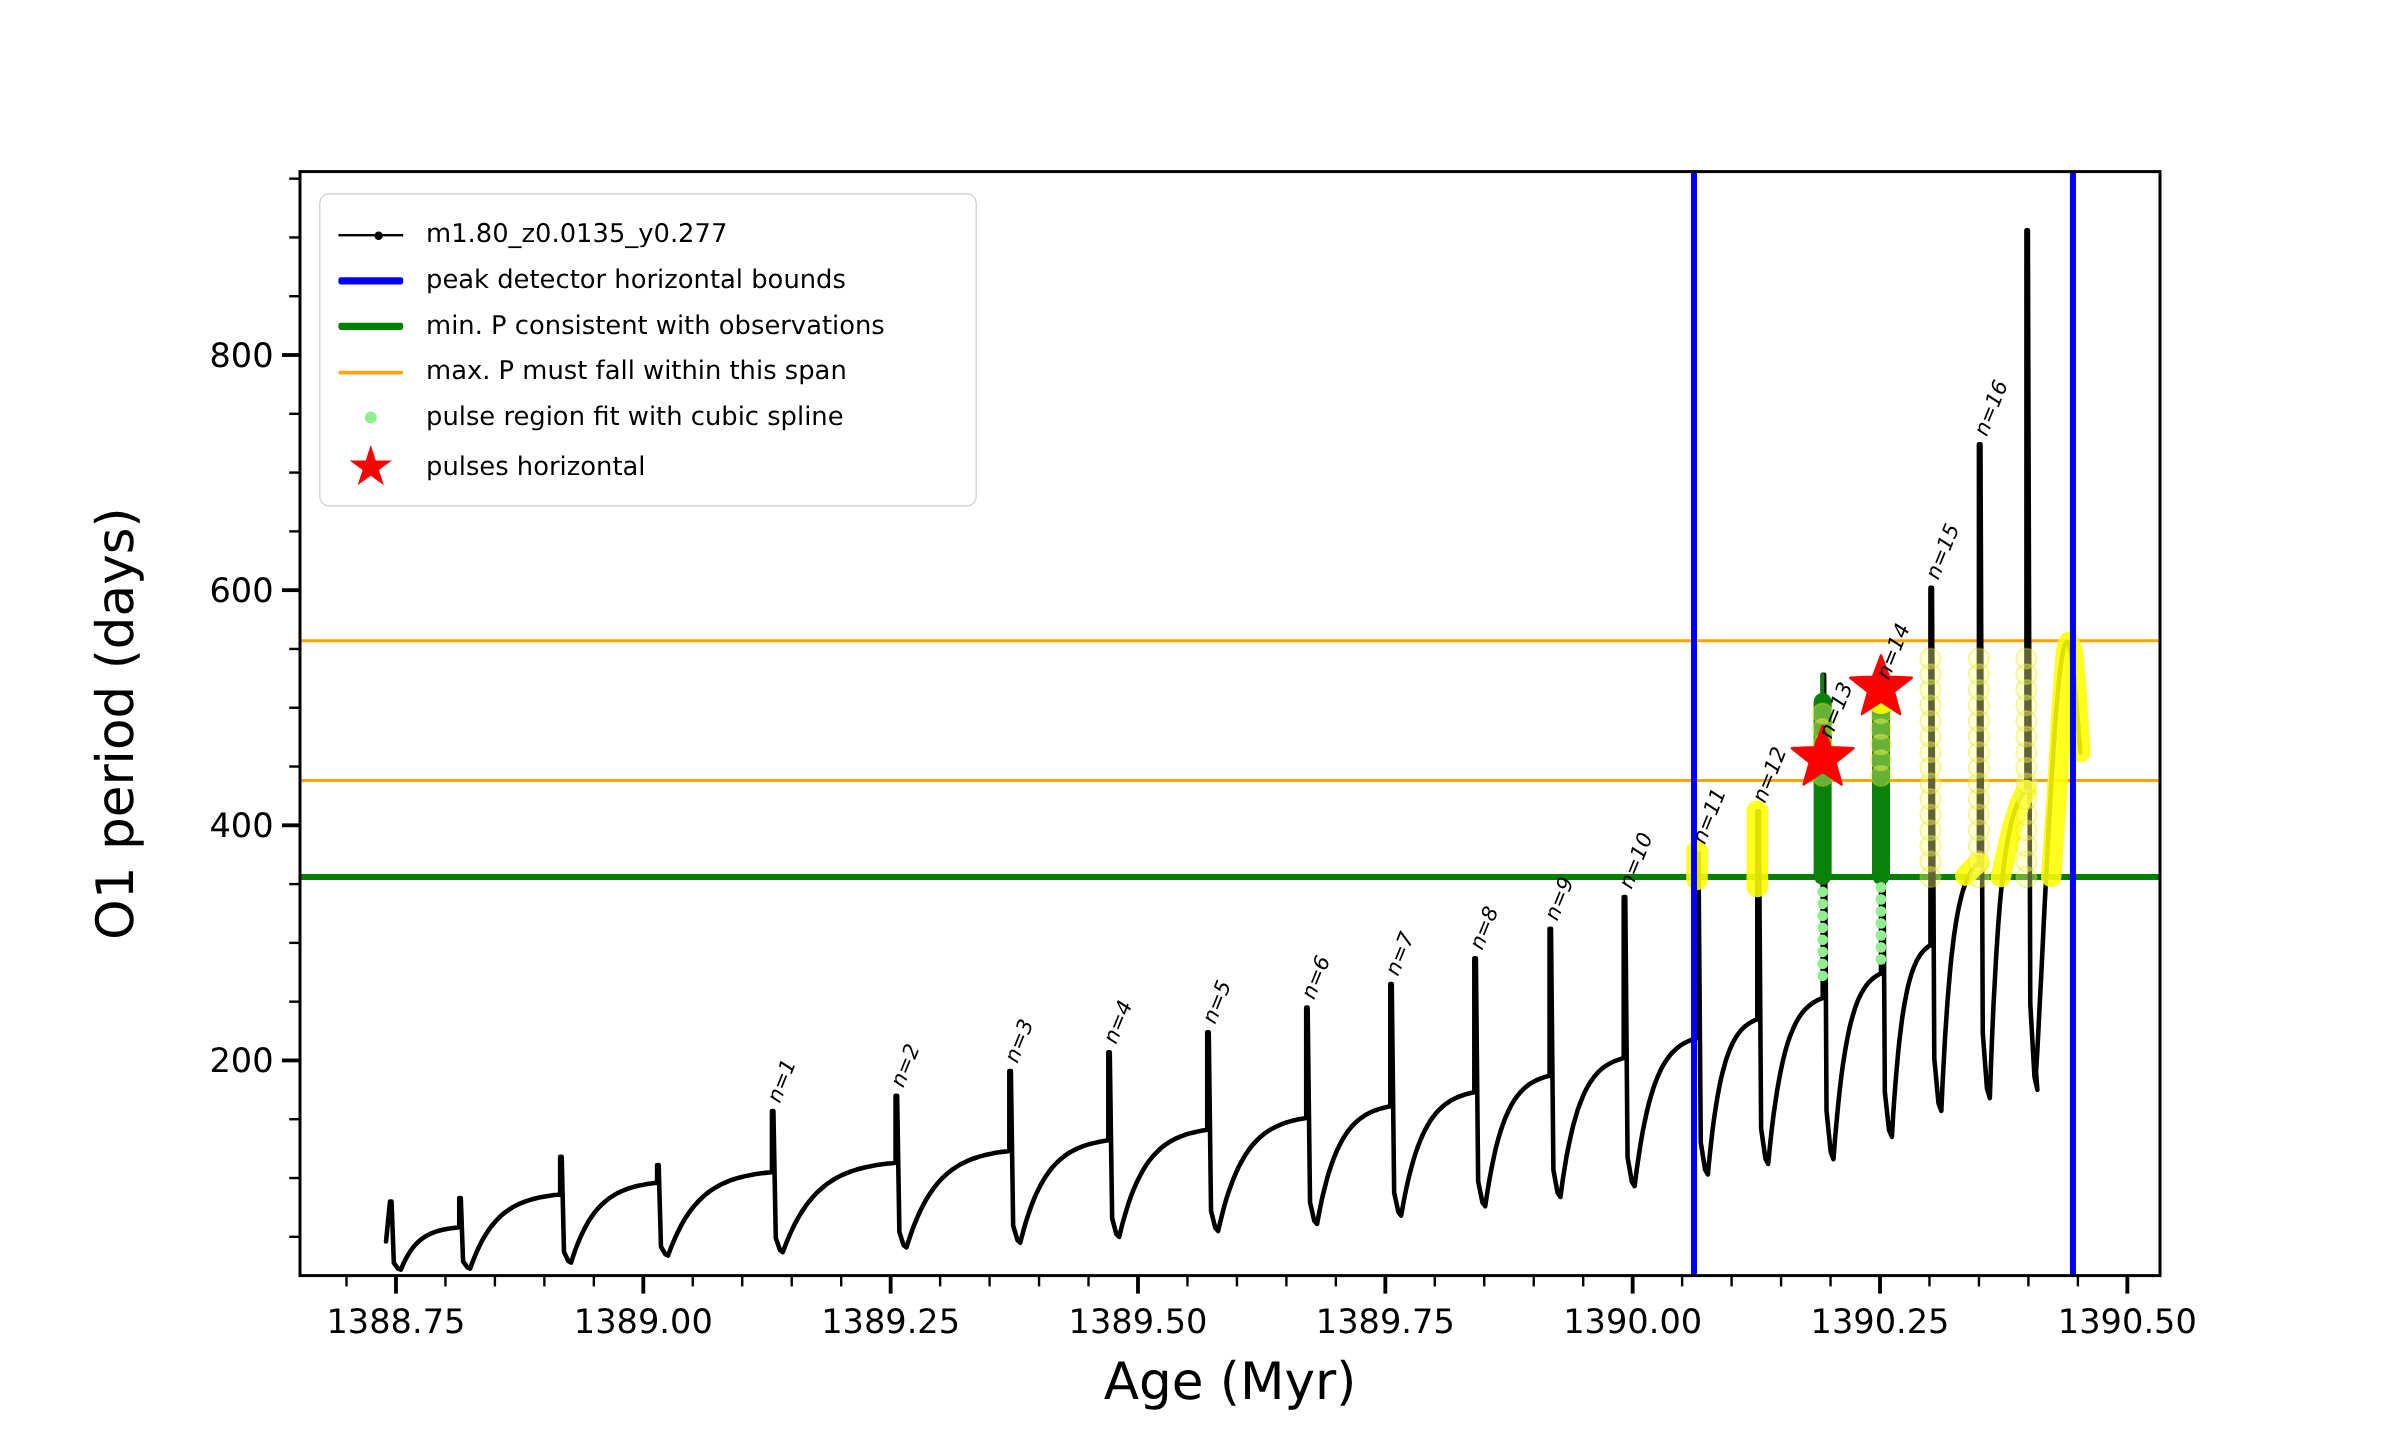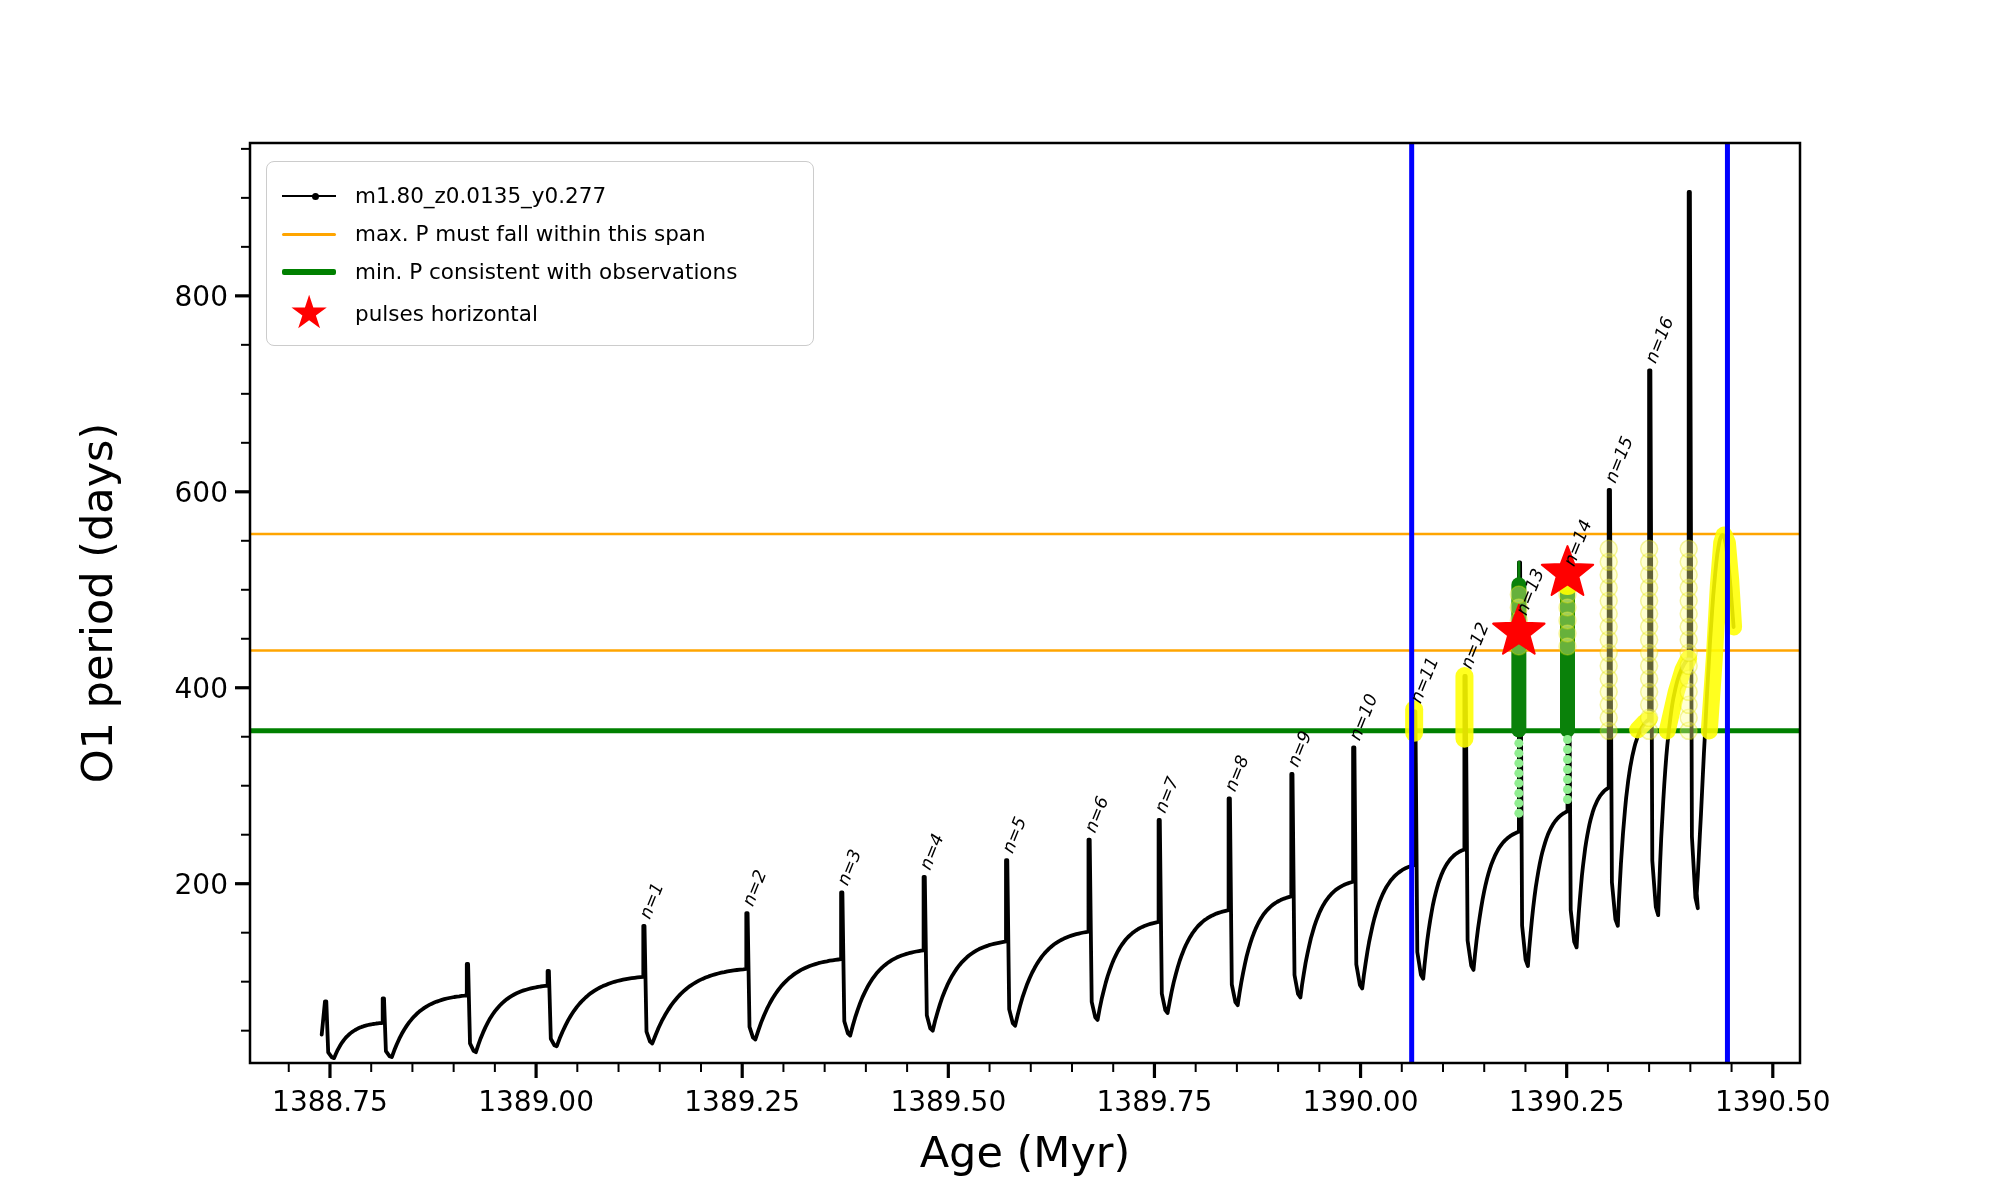--- a/index.html
+++ b/index.html
@@ -223,29 +223,41 @@
   <div id="xlabel" class="axis-label">Age (Myr)</div>
   <div id="legend">
       <div class="legend-row">
         <span class="legend-marker">
           <span class="lm-linedot"></span>
         </span>
         <span class="legend-label">m1.80_z0.0135_y0.277</span>
       </div>
       <div class="legend-row">
         <span class="legend-marker">
+          <span class="lm-line" style="height: 6px; background: rgb(0, 0, 255);"></span>
+        </span>
+        <span class="legend-label">peak detector horizontal bounds</span>
+      </div>
+      <div class="legend-row">
+        <span class="legend-marker">
+          <span class="lm-line" style="height: 6px; background: rgb(0, 128, 0);"></span>
+        </span>
+        <span class="legend-label">min. P consistent with observations</span>
+      </div>
+      <div class="legend-row">
+        <span class="legend-marker">
           <span class="lm-line" style="height: 3px; background: rgb(255, 165, 0);"></span>
         </span>
         <span class="legend-label">max. P must fall within this span</span>
       </div>
       <div class="legend-row">
         <span class="legend-marker">
-          <span class="lm-line" style="height: 6px; background: rgb(0, 128, 0);"></span>
-        </span>
-        <span class="legend-label">min. P consistent with observations</span>
+          <span class="lm-dot" style="height: 10px; width: 10px; background: rgb(144, 238, 144);"></span>
+        </span>
+        <span class="legend-label">pulse region fit with cubic spline</span>
       </div>
       <div class="legend-row">
         <span class="legend-marker">
           <span class="lm-star">★</span>
         </span>
         <span class="legend-label">pulses horizontal</span>
       </div>
     </div>
 </div>
 

